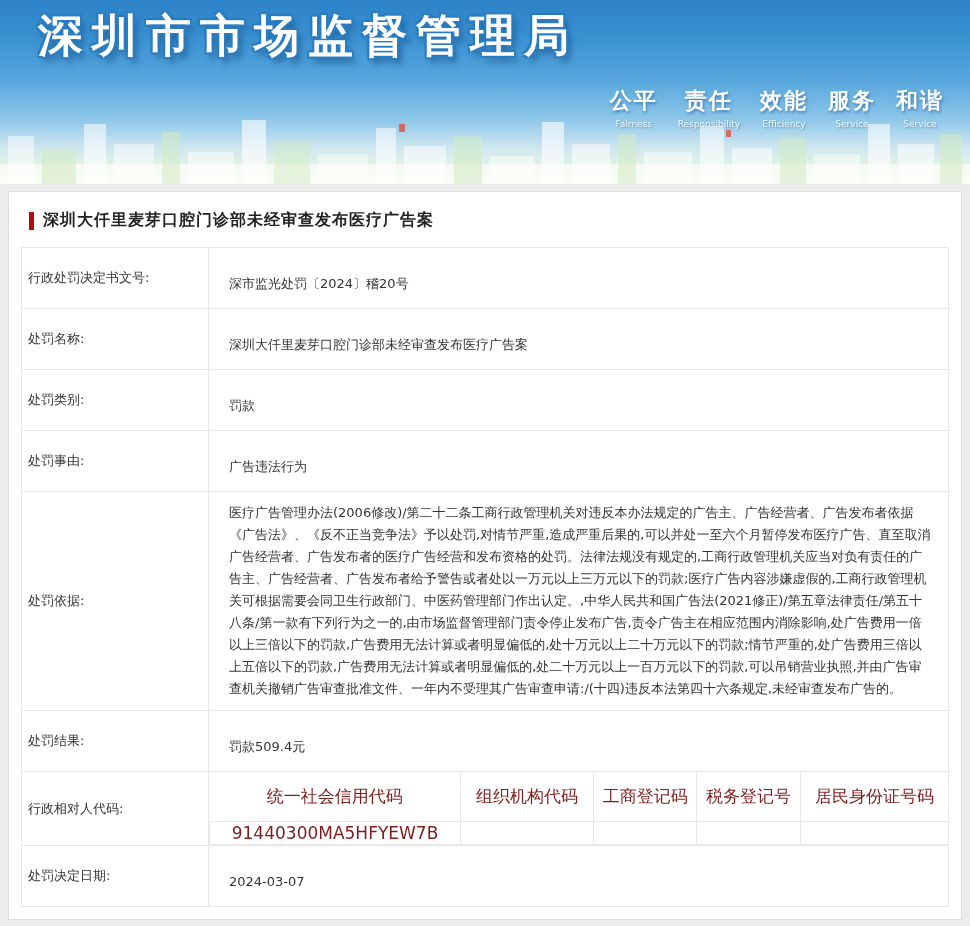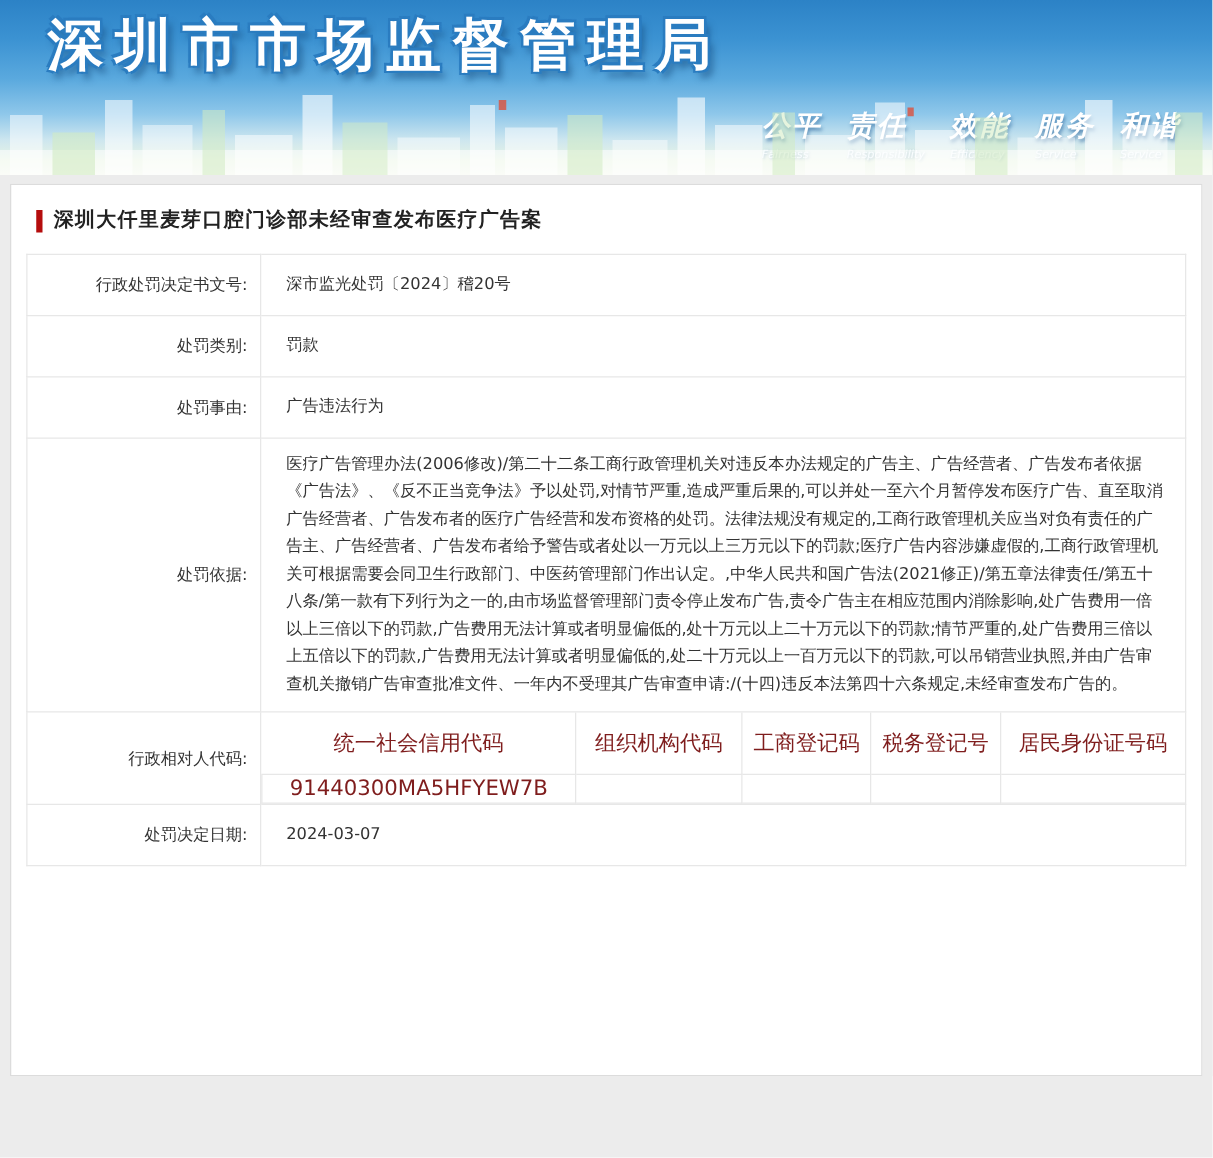--- a/index.html
+++ b/index.html
@@ -6,21 +6,21 @@
   html, body {
     width: 970px;
     font-family: "DejaVu Sans", "Liberation Sans", sans-serif;
     background: #ececec;
   }
 
   
   .site-header {
     position: relative;
     width: 970px;
-    height: 140px;
+    height: 184px;
     overflow: hidden;
     background: linear-gradient(180deg,
       #2c82c6 0%, #3b92d2 22%, #5aa9de 45%,
       #8ec7ea 65%, #cde6ef 80%, #eaf5e4 92%, #f4f9ee 100%);
   }
   .header-title {
     position: absolute;
     left: 38px; top: 6px;
     font-size: 45px;
     font-weight: bold;
@@ -41,21 +41,21 @@
     letter-spacing: 3px;
     white-space: nowrap;
     text-shadow: 2px 3px 4px rgba(20,80,140,0.6);
   }
   .slogan {
     position: absolute;
     right: 26px; top: 86px;
     display: flex;
     gap: 20px;
   }
-  .slogan-item { text-align: left; font-style: italic; }
+  .slogan-item { text-align: center; }
   .slogan-cn {
     display: block;
     font-size: 22px;
     font-weight: bold;
     color: #ffffff;
     letter-spacing: 2px;
     text-shadow: 1px 2px 3px rgba(20,80,140,0.55);
   }
   .slogan-en {
     display: block;
@@ -105,28 +105,28 @@
     border-collapse: collapse;
     font-size: 13px;
     color: #333333;
   }
   table.info-table td {
     border: 1px solid #e7e7e7;
     vertical-align: middle;
   }
   td.cell-label {
     width: 187px;
-    text-align: right;
+    text-align: left;
     padding: 13px 10px 13px 6px;
     color: #333333;
     white-space: nowrap;
   }
   td.cell-value {
     text-align: left;
-    padding: 13px 14px 13px 20px;
+    padding: 25px 14px 13px 20px;
     line-height: 22px;
   }
   td.cell-value.long-text { padding-top: 10px; padding-bottom: 10px; }
   td.cell-nested { padding: 0; }
 
   
   table.code-table {
     width: 100%;
     border-collapse: collapse;
     text-align: center;
@@ -217,30 +217,38 @@
     <span class="page-title">深圳大仟里麦芽口腔门诊部未经审查发布医疗广告案</span>
   </div>
 
   <table class="info-table">
     <tbody>
         <tr>
       <td class="cell-label">行政处罚决定书文号:</td>
       <td class="cell-value">深市监光处罚〔2024〕稽20号</td>
     </tr>
     <tr>
+      <td class="cell-label">处罚名称:</td>
+      <td class="cell-value">深圳大仟里麦芽口腔门诊部未经审查发布医疗广告案</td>
+    </tr>
+    <tr>
       <td class="cell-label">处罚类别:</td>
       <td class="cell-value">罚款</td>
     </tr>
     <tr>
       <td class="cell-label">处罚事由:</td>
       <td class="cell-value">广告违法行为</td>
     </tr>
     <tr>
       <td class="cell-label">处罚依据:</td>
       <td class="cell-value long-text">医疗广告管理办法(2006修改)/第二十二条工商行政管理机关对违反本办法规定的广告主、广告经营者、广告发布者依据《广告法》、《反不正当竞争法》予以处罚,对情节严重,造成严重后果的,可以并处一至六个月暂停发布医疗广告、直至取消广告经营者、广告发布者的医疗广告经营和发布资格的处罚。法律法规没有规定的,工商行政管理机关应当对负有责任的广告主、广告经营者、广告发布者给予警告或者处以一万元以上三万元以下的罚款;医疗广告内容涉嫌虚假的,工商行政管理机关可根据需要会同卫生行政部门、中医药管理部门作出认定。,中华人民共和国广告法(2021修正)/第五章法律责任/第五十八条/第一款有下列行为之一的,由市场监督管理部门责令停止发布广告,责令广告主在相应范围内消除影响,处广告费用一倍以上三倍以下的罚款,广告费用无法计算或者明显偏低的,处十万元以上二十万元以下的罚款;情节严重的,处广告费用三倍以上五倍以下的罚款,广告费用无法计算或者明显偏低的,处二十万元以上一百万元以下的罚款,可以吊销营业执照,并由广告审查机关撤销广告审查批准文件、一年内不受理其广告审查申请:/(十四)违反本法第四十六条规定,未经审查发布广告的。</td>
+    </tr>
+    <tr>
+      <td class="cell-label">处罚结果:</td>
+      <td class="cell-value">罚款509.4元</td>
     </tr>
 
     <tr>
       <td class="cell-label">行政相对人代码:</td>
       <td class="cell-nested">
         <table class="code-table">
           <tbody>
                 <tr>
             <th class="col-c1">统一社会信用代码</th>
             <th class="col-c2">组织机构代码</th>

